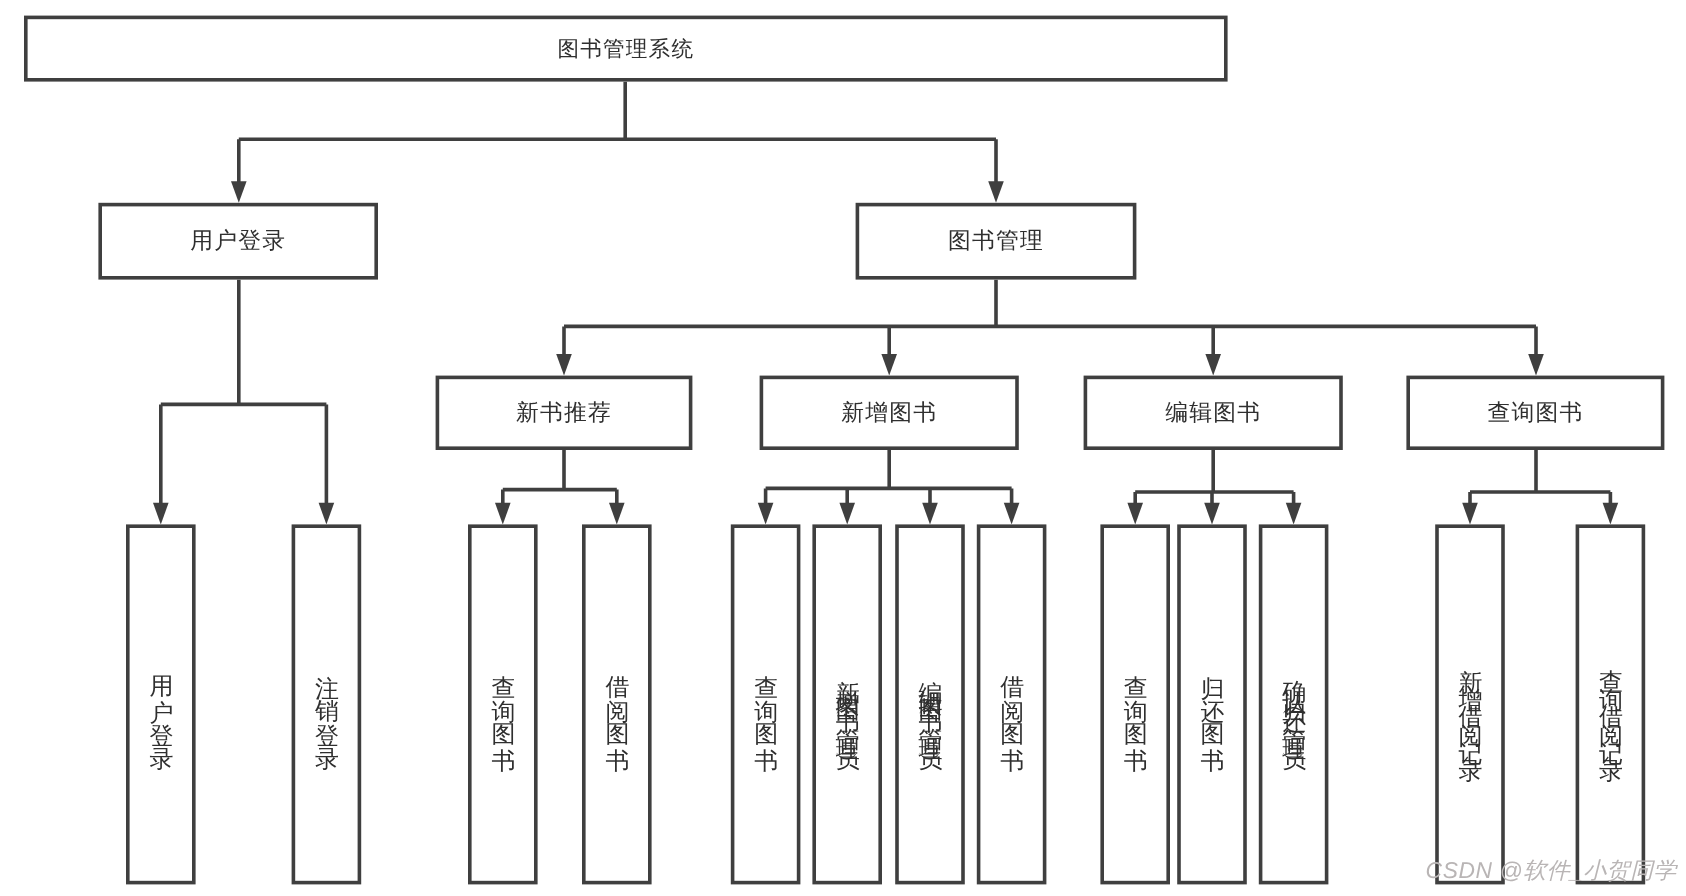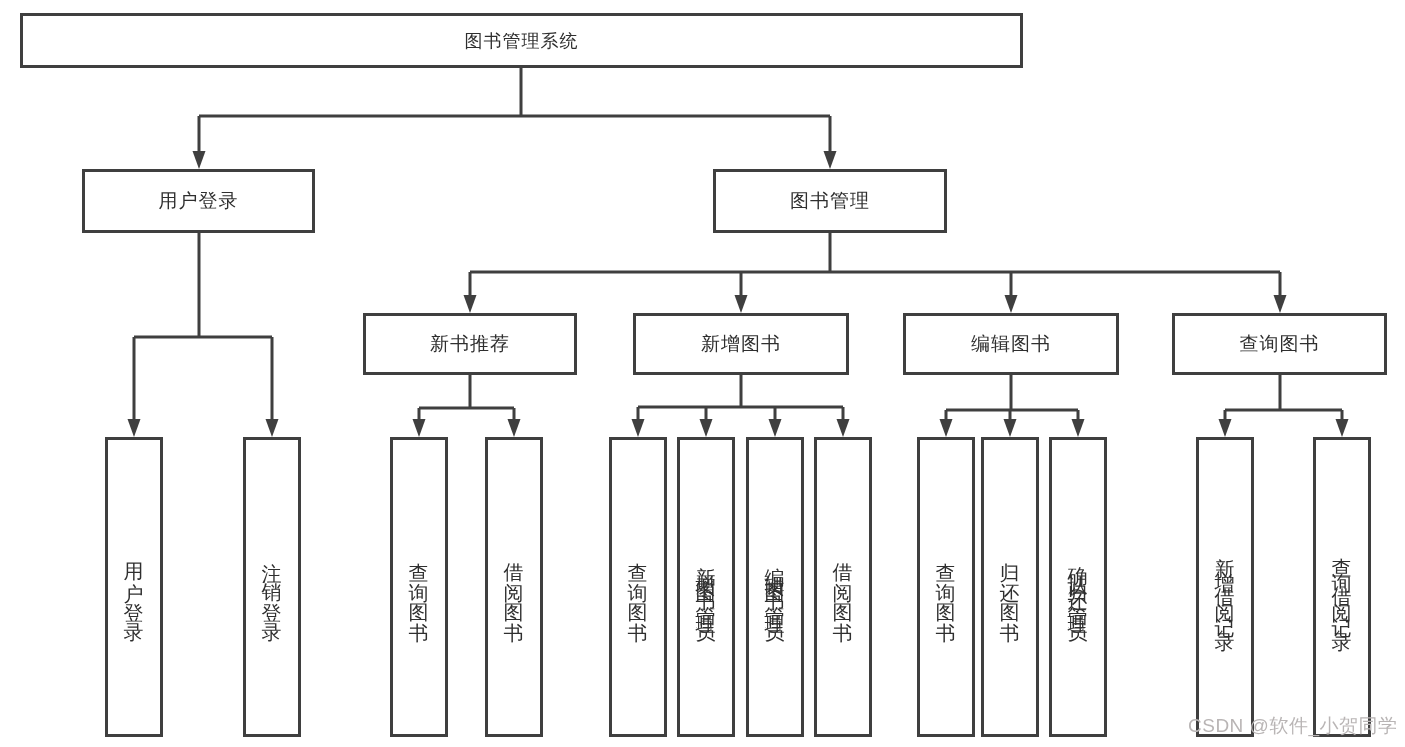--- a/index.html
+++ b/index.html
@@ -63,20 +63,21 @@
     white-space: nowrap;
   }
   .watermark {
     position: absolute;
     left: 1188px;
     top: 713px;
     font-size: 19px;
     color: var(--watermark-color);
     white-space: nowrap;
     letter-spacing: 0.5px;
+    font-style: italic;
   }
 </style>
 </head>
 <body>
 
 <div class="canvas">
 
   <svg id="connectors" viewBox="0 0 1405 747" xmlns="http://www.w3.org/2000/svg">
 
     <path d="M521 68 L521 116 M199 116 L830 116 M199 116 L199 152 M830 116 L830 152"></path>

